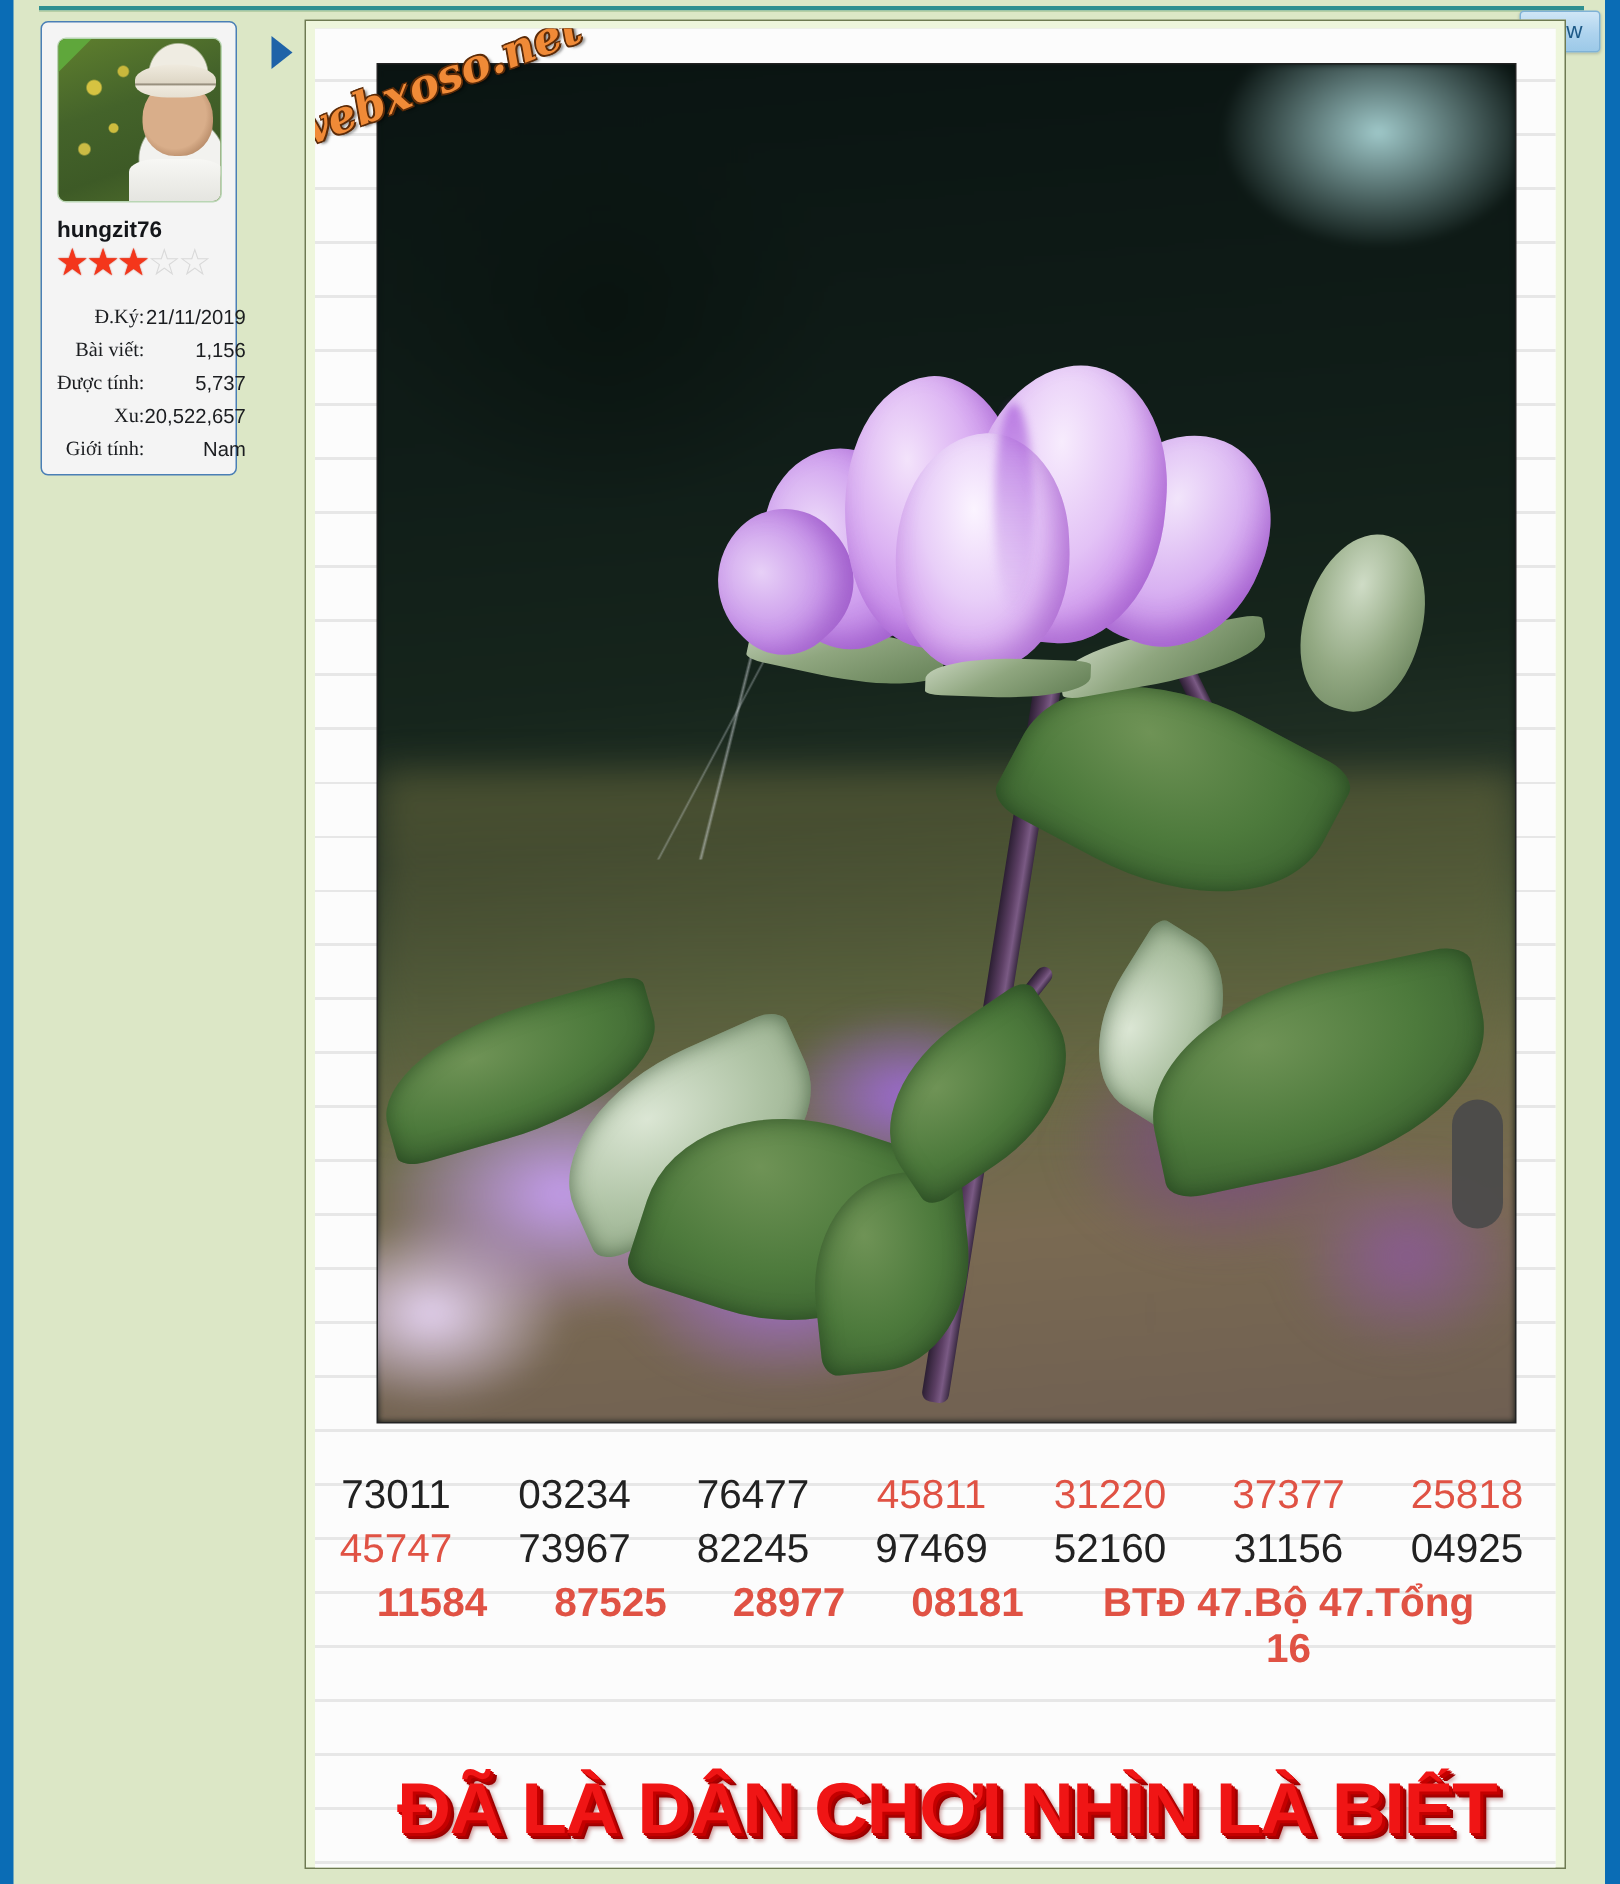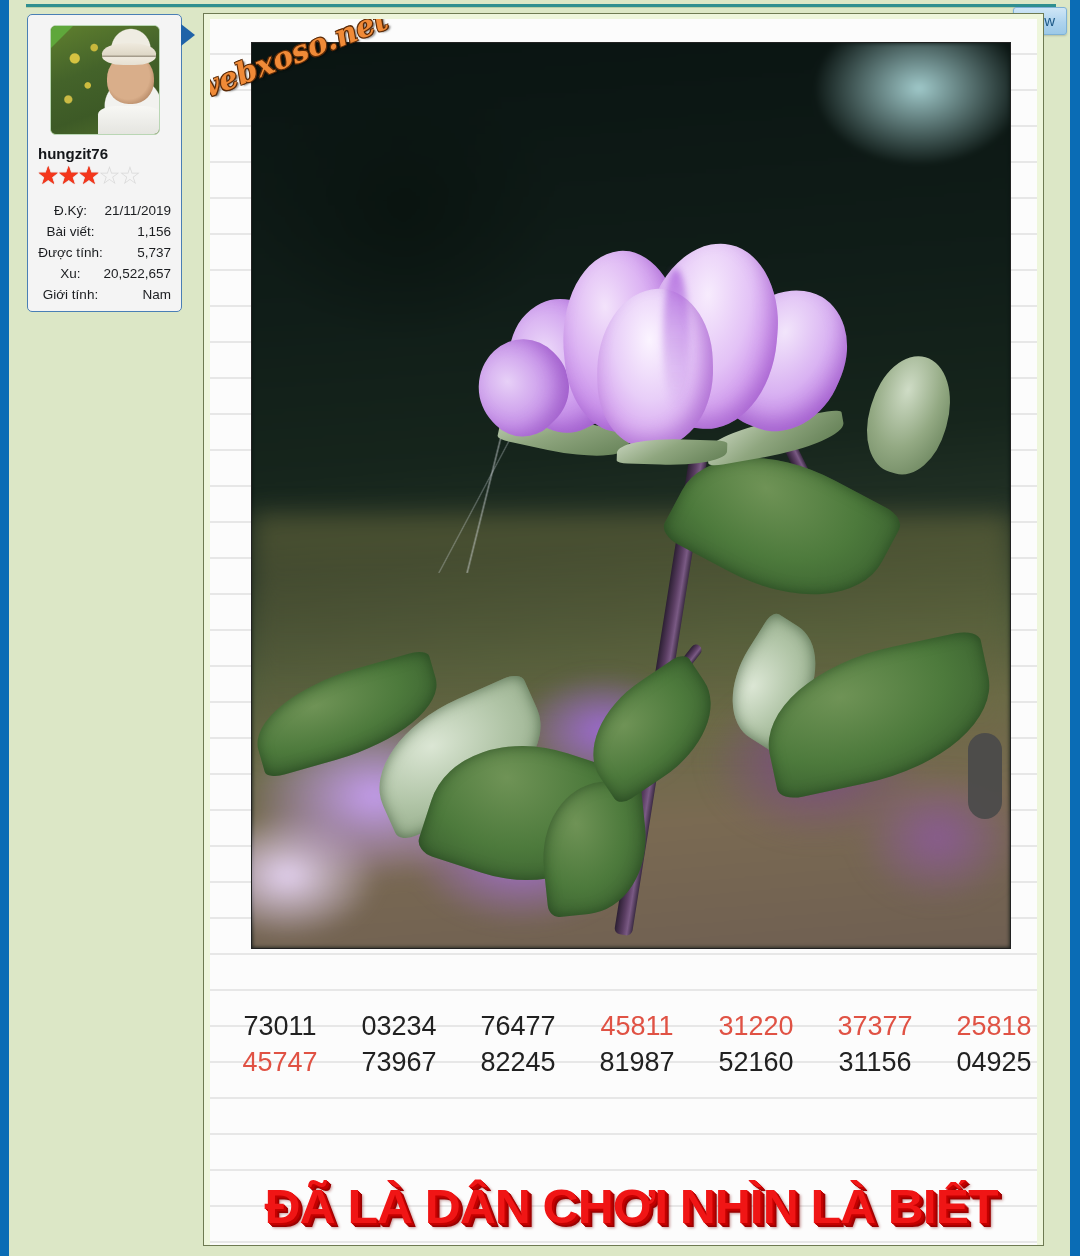--- a/index.html
+++ b/index.html
@@ -41,21 +41,21 @@
     background: linear-gradient(180deg,#cfe6f6 0%, #aed3ee 55%, #9cc9e8 100%);
     border: 1px solid #7fb2d6;
     border-radius: 3px;
     box-shadow: 0 1px 2px rgba(0,0,0,.18);
     font-family: "Liberation Sans", sans-serif;
   }
 
   
   .user-card {
     position: absolute; left: 27px; top: 14px;
-    width: 155px;
+    width: 131px;
     background: #f4f4f4;
     border: 1px solid #4a7fb5;
     border-radius: 5px;
     padding: 8px 8px 6px 8px;
   }
   .avatar-wrap {
     position: relative;
     width: 110px; height: 110px;
     margin: 2px auto 0 auto;
     border: 1px solid #b9d6b4;
@@ -107,21 +107,21 @@
   .star-off { color: #d9d9d9; }
 
   .stats {
     margin-top: 12px;
     border-collapse: collapse;
     width: 100%;
     font-size: 13.5px;
     color: #1b1d20;
   }
   .stats td { padding: 3px 0 3px 0; white-space: nowrap; }
-  .stats td.k { text-align: center; padding-left: 2px; }
+  .stats td.k { text-align: right; padding-left: 2px; font-family: Liberation Serif, serif; }
   .stats td.v { text-align: right; padding-right: 2px; }
 
   .card-arrow {
     position: absolute; left: 181px; top: 24px;
     width: 0; height: 0;
     border-left: 14px solid #1f63a8;
     border-top: 11px solid transparent;
     border-bottom: 11px solid transparent;
   }
 
@@ -273,23 +273,22 @@
     color: #f08a37;
     text-shadow: -1px -1px 0 #5c2b08, 1px -1px 0 #5c2b08, -1px 1px 0 #5c2b08,
                   1px 1px 0 #5c2b08, 2px 2px 2px rgba(0,0,0,.5);
     transform: rotate(-21deg);
     white-space: nowrap;
     z-index: 6;
   }
 
   
   .numbers {
-    position: absolute; left: 48px; top: 962px;
+    position: absolute; left: 32px; top: 962px;
     width: 758px;
-    margin-top: 30px;
   }
   .num-row {
     display: flex;
     justify-content: center;
     align-items: baseline;
     gap: 27px;
     height: 36px;
     font-size: 27px;
     color: #212121;
     font-family: "Liberation Sans", sans-serif;
@@ -429,27 +428,34 @@
           <span class="cell red">45811</span>
           <span class="cell red">31220</span>
           <span class="cell red">37377</span>
           <span class="cell red">25818</span>
         </div>
 
         <div class="num-row">
           <span class="cell red">45747</span>
           <span class="cell">73967</span>
           <span class="cell">82245</span>
-          <span class="cell">81987</span>
+          <span class="cell">97469</span>
           <span class="cell">52160</span>
           <span class="cell">31156</span>
           <span class="cell">04925</span>
         </div>
 
 
+        <div class="num-row all-red">
+          <span class="cell">11584</span>
+          <span class="cell">87525</span>
+          <span class="cell">28977</span>
+          <span class="cell">08181</span>
+          <span class="cell wide">BTĐ 47.Bộ 47.Tổng 16</span>
+        </div>
       </div>
 
       <div class="banner">
         <div class="banner-text">ĐÃ LÀ DÂN CHƠI NHÌN LÀ BIẾT</div>
       </div>
 
     </div>
   </div>
 
   <div class="panel-footer-strip"></div>

